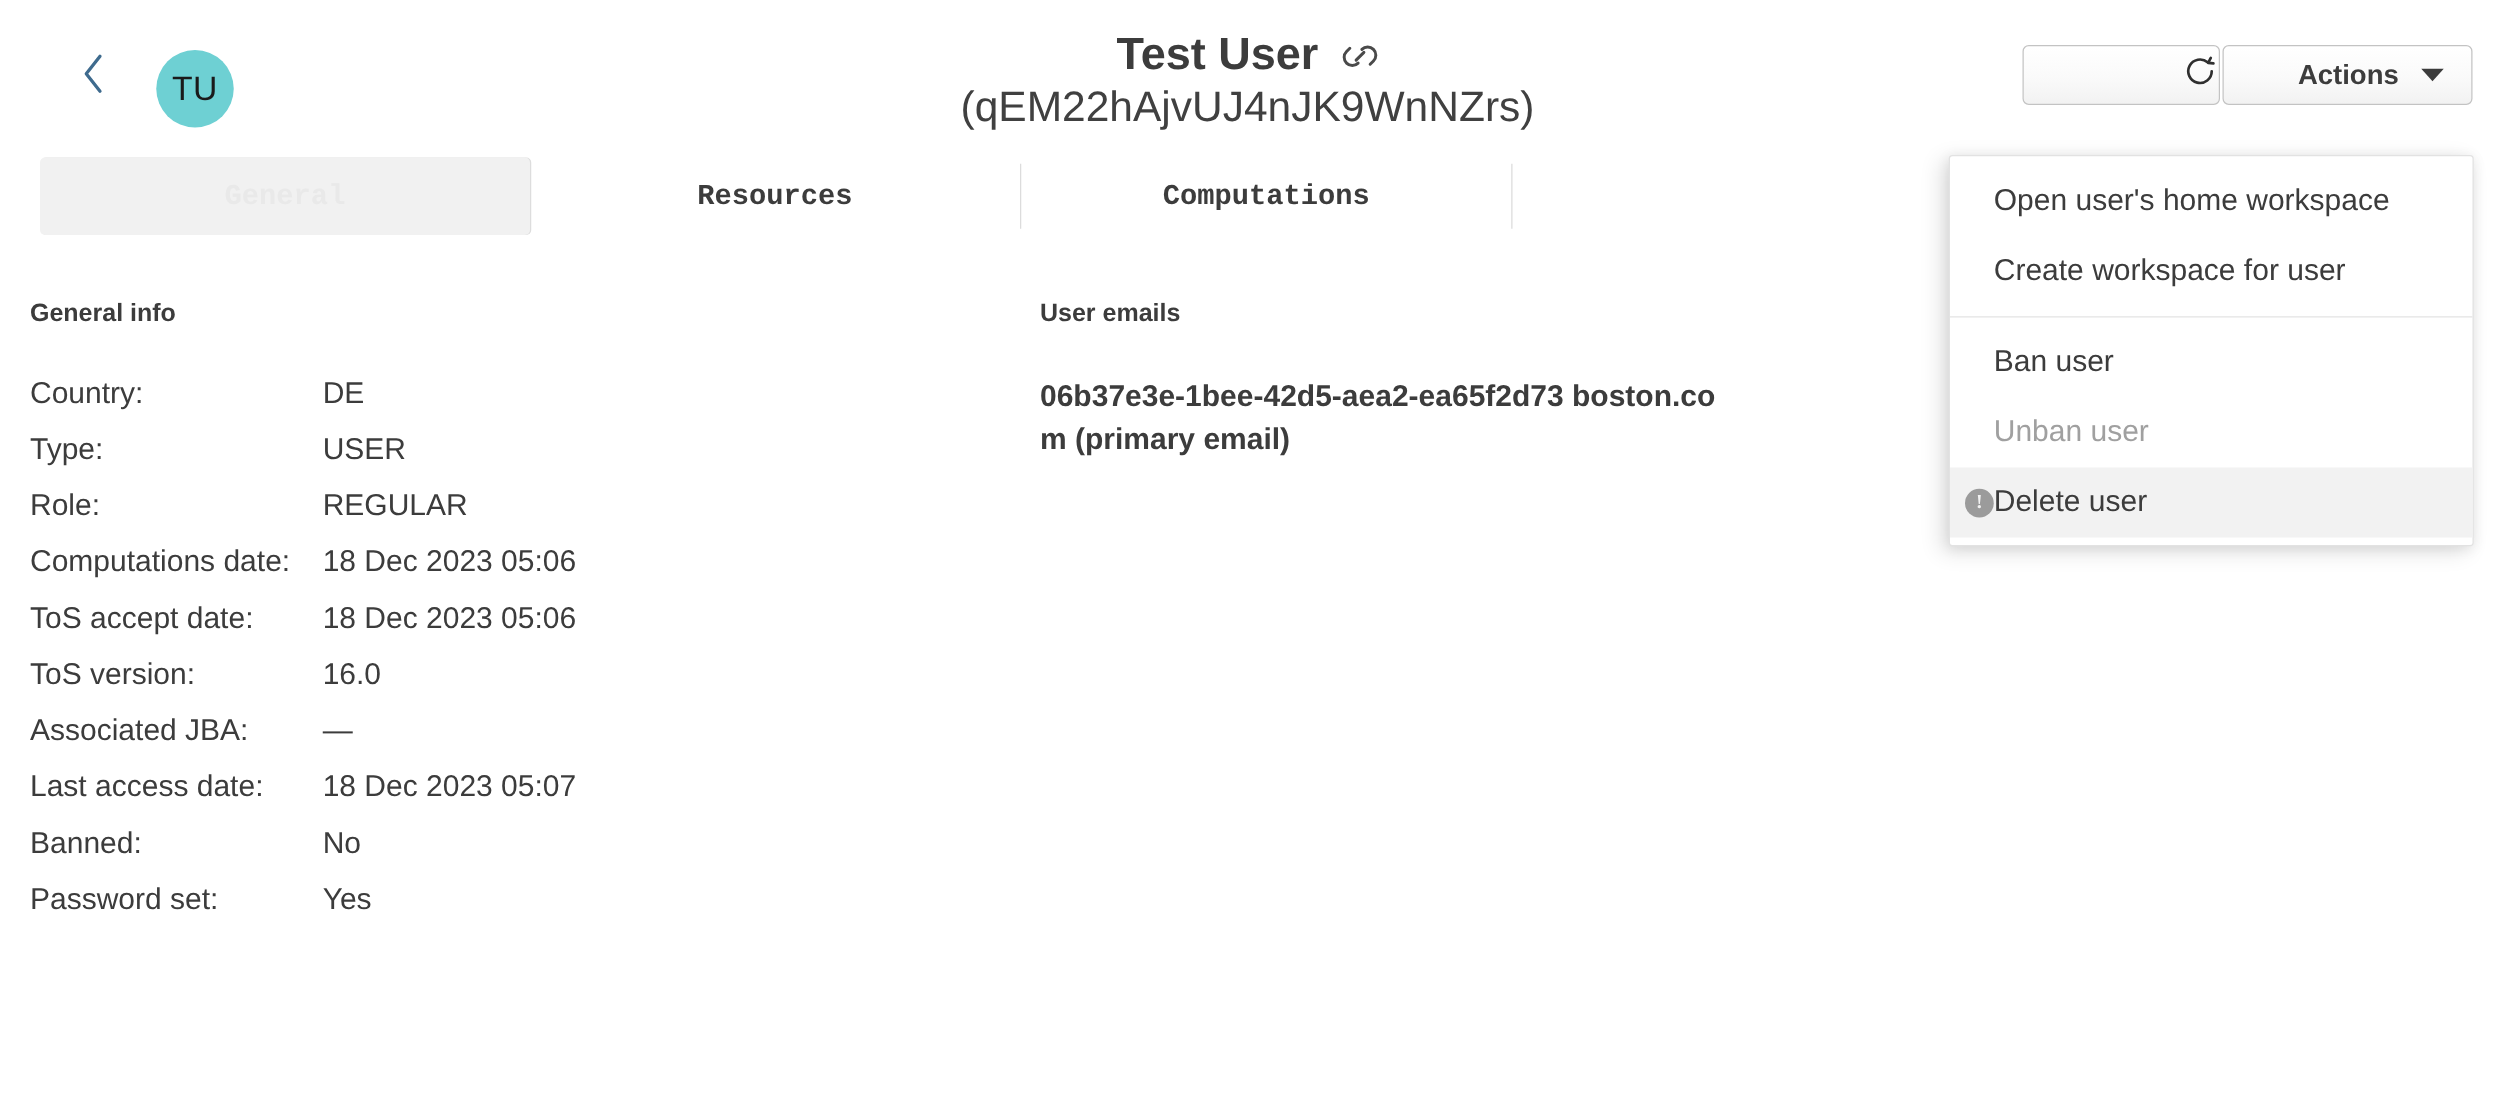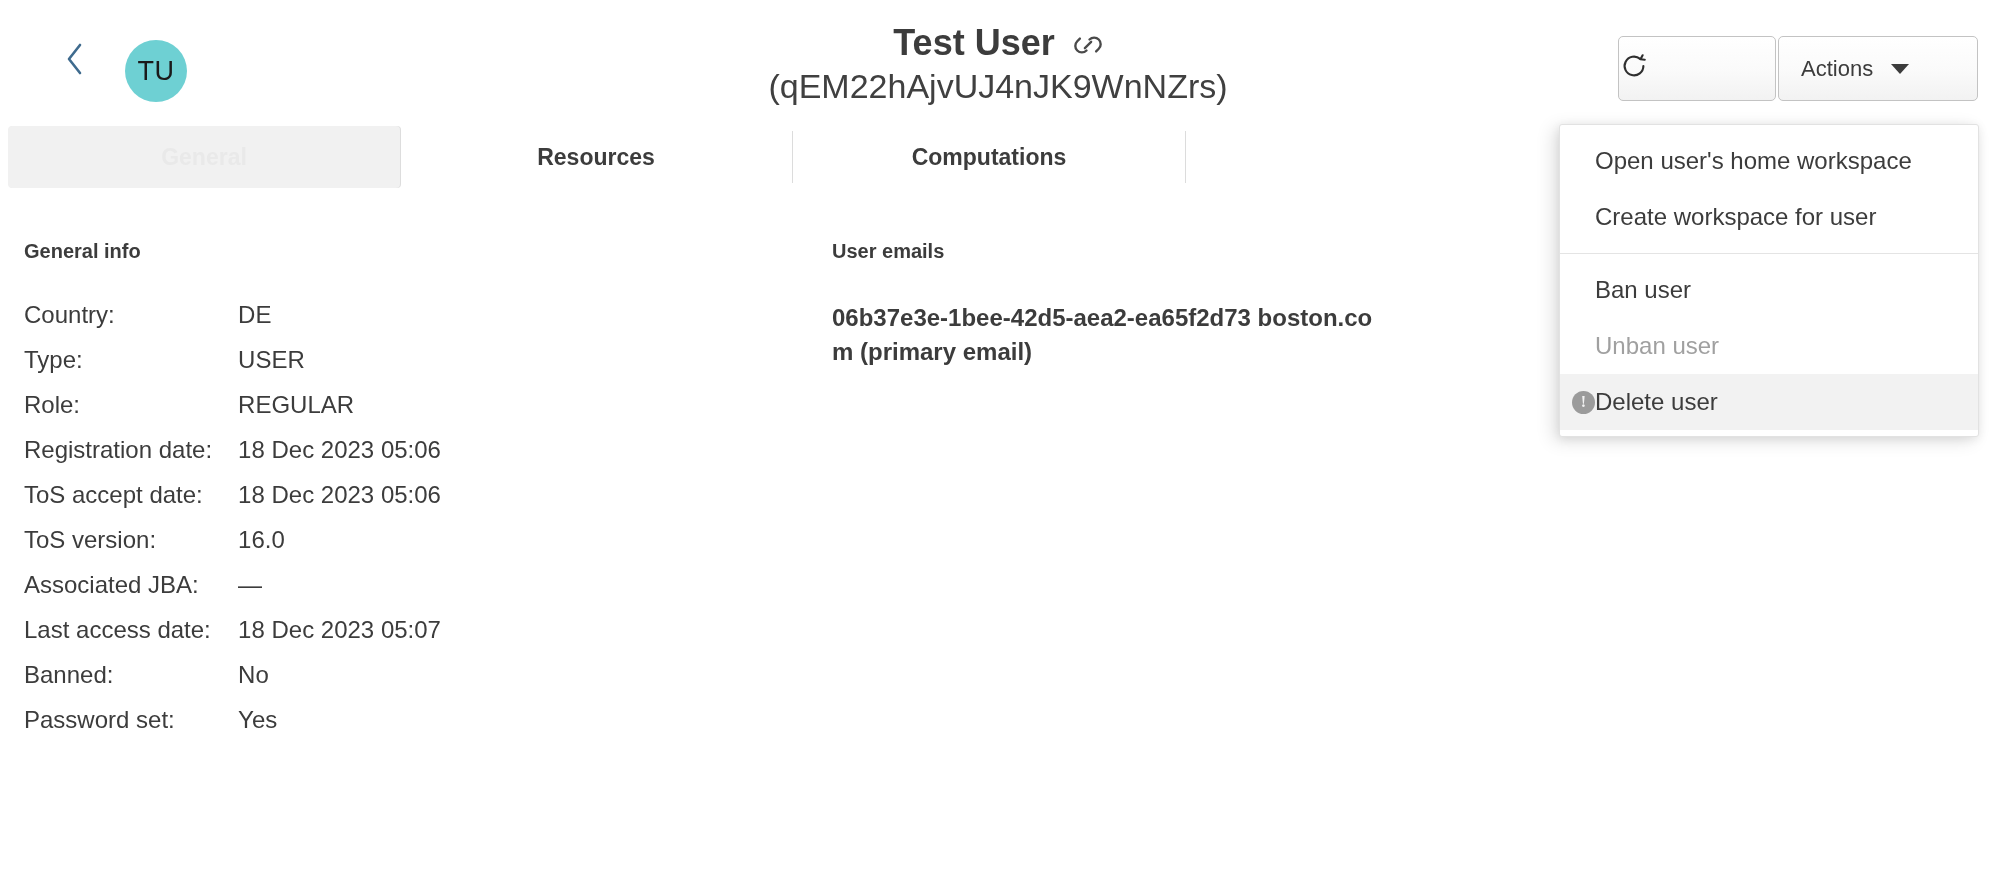--- a/index.html
+++ b/index.html
@@ -97,27 +97,27 @@
     right: 18px;
     top: 36px;
     display: flex;
     gap: 2px;
     z-index: 40;
   }
   .btn {
     background: linear-gradient(180deg, #ffffff 0%, #fafafa 55%, #f2f2f2 100%);
     border: 1px solid #c3c3c3;
     border-radius: 5px;
-    height: 65px;
-    display: flex;
-    align-items: center;
-    justify-content: flex-start;
+    height: 48px;
+    display: flex;
+    align-items: center;
+    justify-content: flex-end;
     cursor: pointer;
     font-size: 22px;
-    font-weight: normal;
+    font-weight: bold;
     color: #3c3c3c;
   }
   .btn-refresh { width: 158px; }
   .btn-actions { width: 200px; gap: 18px; padding: 0 22px; }
   .caret {
     width: 0; height: 0;
     border-left: 9px solid transparent;
     border-right: 9px solid transparent;
     border-top: 10px solid #3c3c3c;
   }
@@ -174,21 +174,22 @@
     line-height: 1;
     font-family: "Liberation Serif", serif;
   }
 
   
   .tabs {
     position: relative;
     margin-top: 8px;
     height: 62px;
     display: flex;
-    padding: 0 8px;
+    padding: 0 32px;
+    font-family: Liberation Mono, monospace;
   }
   .tab {
     flex: 0 0 auto;
     display: flex;
     align-items: center;
     justify-content: center;
     font-size: 23px;
     font-weight: bold;
     cursor: pointer;
     height: 62px;
@@ -352,21 +353,21 @@
         </tr>
         <tr>
           <td class="info-label">Type:</td>
           <td>USER</td>
         </tr>
         <tr>
           <td class="info-label">Role:</td>
           <td>REGULAR</td>
         </tr>
         <tr>
-          <td class="info-label">Registration date:</td>
+          <td class="info-label">Computations date:</td>
           <td>18 Dec 2023 05:06</td>
         </tr>
         <tr>
           <td class="info-label">ToS accept date:</td>
           <td>18 Dec 2023 05:06</td>
         </tr>
         <tr>
           <td class="info-label">ToS version:</td>
           <td>16.0</td>
         </tr>

